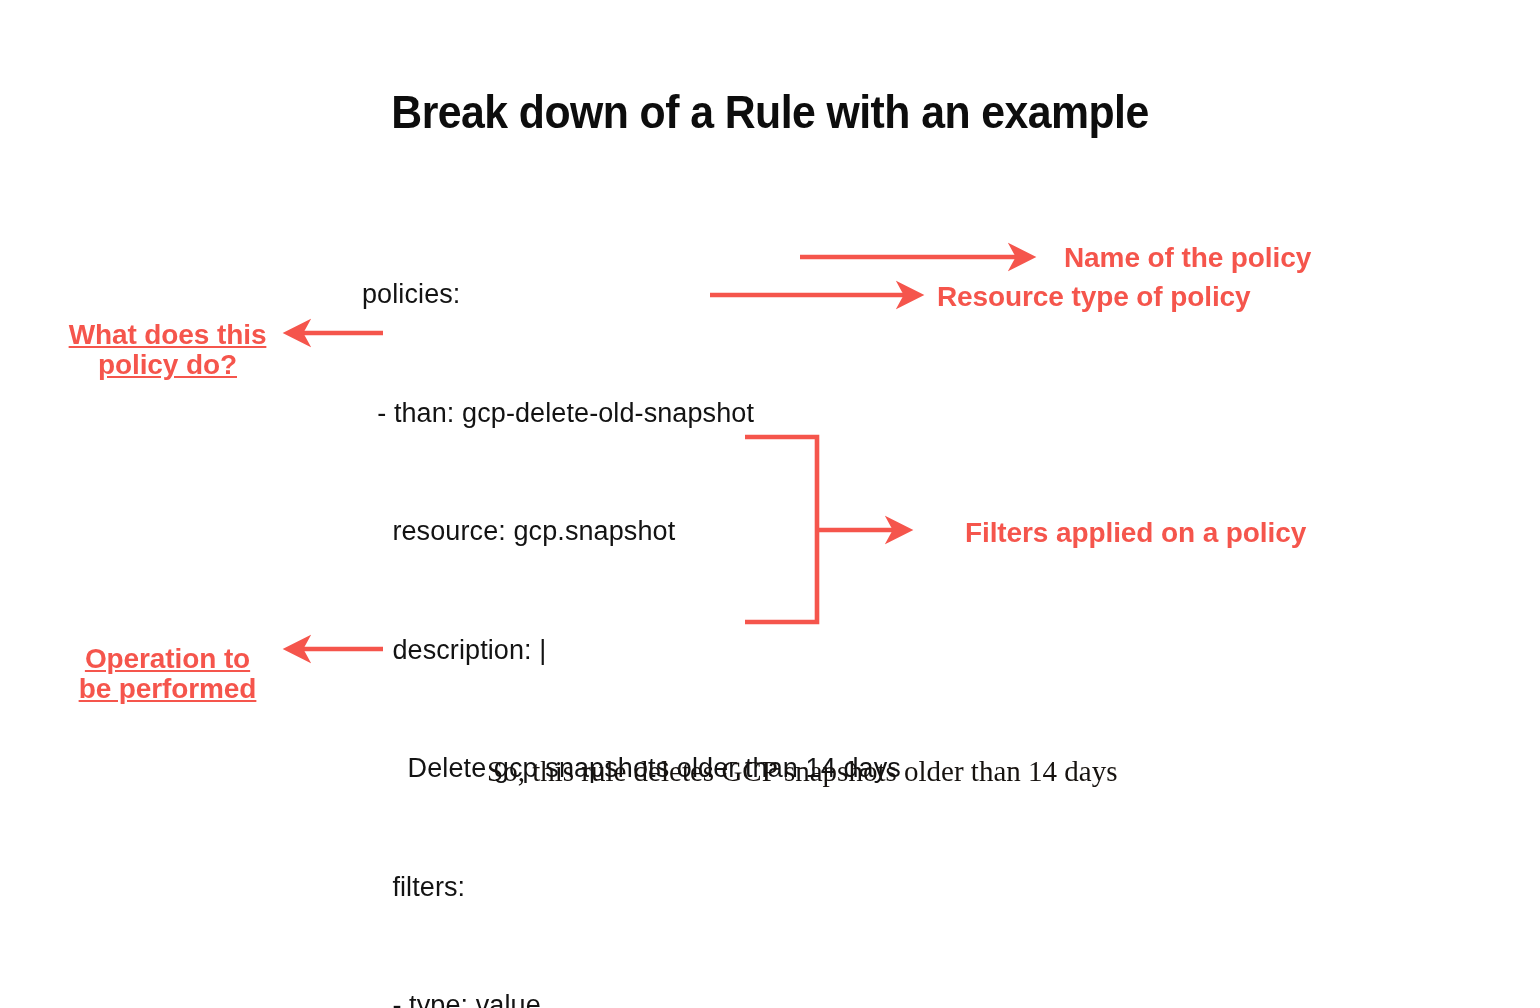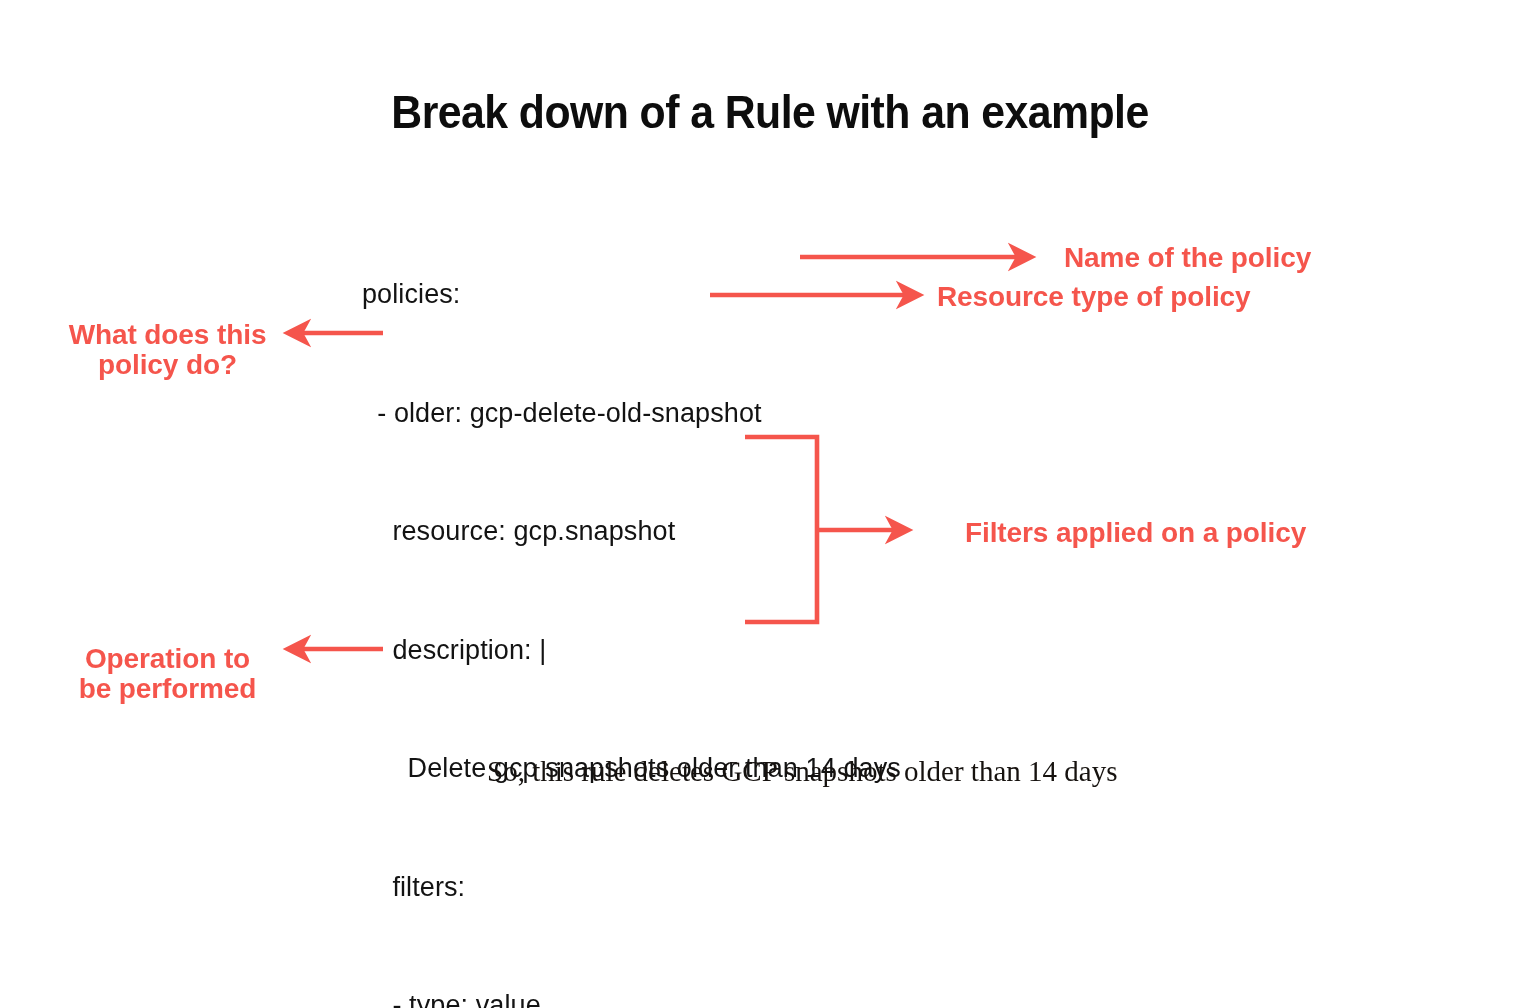--- a/index.html
+++ b/index.html
@@ -66,21 +66,21 @@
     position: absolute;
     font-family: "Liberation Sans", sans-serif;
     font-weight: bold;
     font-size: 28px;
     line-height: 30px;
     color: #f5554c;
     letter-spacing: -0.1px;
     white-space: pre-line;
   }
   .annot-right  { text-align: left; }
-  .annot-left   { text-align: center; }
+  .annot-left   { text-align: center; text-decoration: underline; }
 
   #annot-name-of-policy      { left: 1064px; top: 243px; }
   #annot-resource-type       { left: 937px;  top: 282px; }
   #annot-filters-applied     { left: 965px;  top: 518px; }
   #annot-what-does-policy-do { left: 60px;   top: 320px; width: 215px; }
   #annot-operation-performed { left: 60px;   top: 644px; width: 215px; }
 
   
   .caption {
     position: absolute;
@@ -138,21 +138,21 @@
       <line x1="817" y1="530" x2="906" y2="530" stroke="#f5554c" stroke-width="4.6" stroke-linecap="butt" marker-end="url(#arrowhead-r)"></line>
     </g>
 
     <g>
       <line x1="383" y1="649" x2="290" y2="649" stroke="#f5554c" stroke-width="4.6" stroke-linecap="butt" marker-end="url(#arrowhead-l)"></line>
     </g>
   </svg>
 
   <div class="yaml-block">
     <div class="yaml-line">policies:</div>
-    <div class="yaml-line">  - older: gcp-delete-old-snapshot</div>
+    <div class="yaml-line">  - than: gcp-delete-old-snapshot</div>
     <div class="yaml-line">    resource: gcp.snapshot</div>
     <div class="yaml-line">    description: |</div>
     <div class="yaml-line">      Delete gcp snapshots older than 14 days</div>
     <div class="yaml-line">    filters:</div>
     <div class="yaml-line">    - type: value</div>
     
     
     
     
     

